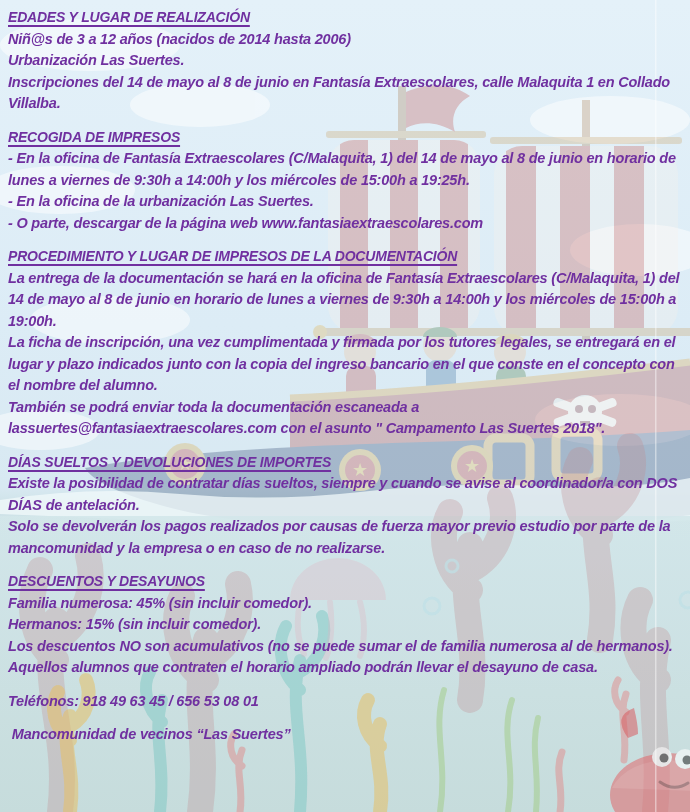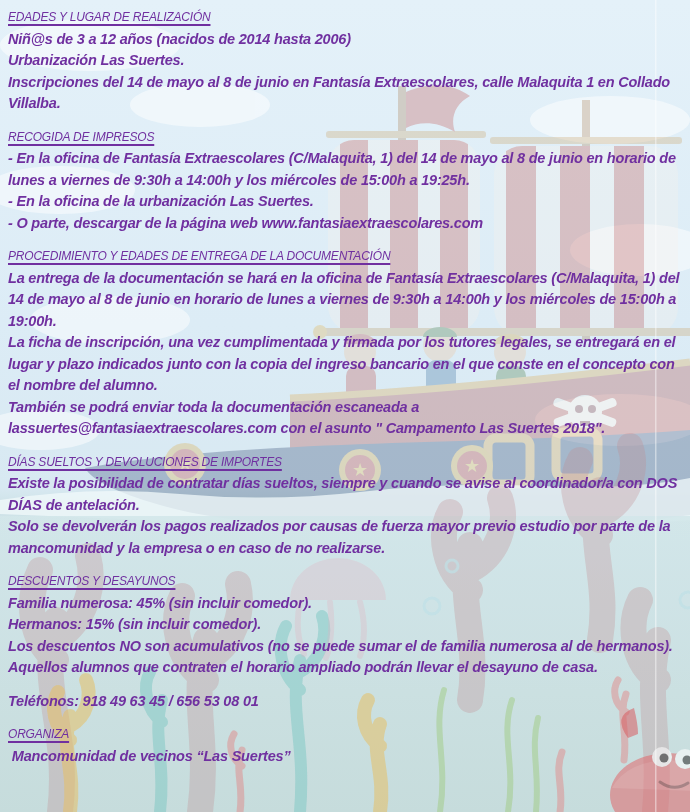--- a/index.html
+++ b/index.html
@@ -11,23 +11,23 @@
   .bg-layer{position:absolute;inset:0;z-index:0;pointer-events:none;}
   .text-layer{
     position:relative;z-index:1;
     padding:7px 2px 0 8px;
     color:#7030a0;
     font-weight:bold;font-style:italic;
     font-size:14.5px;line-height:21.5px;letter-spacing:-0.2px;
   }
   section{margin:0 0 12px 0;}
   h2{
-    margin:0;font-size:12px;line-height:21.5px;
+    margin:0;font-size:14px;line-height:21.5px;
     text-decoration:underline;text-underline-offset:3px;text-decoration-thickness:1.5px;
-    font-weight:normal;font-style:italic;
+    font-weight:bold;font-style:italic;
   }
   p{margin:0;white-space:pre-wrap;}
 </style>
 </head>
 <body>
 
 <div class="bg-layer">
 <svg width="690" height="812" viewBox="0 0 690 812" xmlns="http://www.w3.org/2000/svg">
   <defs>
     <linearGradient id="waterG" x1="0" y1="0" x2="0" y2="1">
@@ -200,21 +200,21 @@
   </section>
 
   <section>
     <h2>RECOGIDA DE IMPRESOS</h2>
     <p>- En la oficina de Fantasía Extraescolares (C/Malaquita, 1) del 14 de mayo al 8 de junio en horario de lunes a viernes de 9:30h a 14:00h y los miércoles de 15:00h a 19:25h.</p>
     <p>- En la oficina de la urbanización Las Suertes.</p>
     <p>- O parte, descargar de la página web www.fantasiaextraescolares.com</p>
   </section>
 
   <section>
-    <h2>PROCEDIMIENTO Y EDADES DE ENTREGA DE LA DOCUMENTACIÓN</h2>
+    <h2>PROCEDIMIENTO Y LUGAR DE IMPRESOS DE LA DOCUMENTACIÓN</h2>
     <p>La entrega de la documentación se hará en la oficina de Fantasía Extraescolares (C/Malaquita, 1) del 14 de mayo al 8 de junio en horario de lunes a viernes de 9:30h a 14:00h y los miércoles de 15:00h a 19:00h.</p>
     <p>La ficha de inscripción, una vez cumplimentada y firmada por los tutores legales, se entregará en el lugar y plazo indicados junto con la copia del ingreso bancario en el que conste en el concepto con el nombre del alumno.</p>
     <p>También se podrá enviar toda la documentación escaneada a lassuertes@fantasiaextraescolares.com con el asunto " Campamento Las Suertes 2018".</p>
   </section>
 
   <section>
     <h2>DÍAS SUELTOS Y DEVOLUCIONES DE IMPORTES</h2>
     <p>Existe la posibilidad de contratar días sueltos, siempre y cuando se avise al coordinador/a con DOS DÍAS de antelación.</p>
     <p>Solo se devolverán los pagos realizados por causas de fuerza mayor previo estudio por parte de la mancomunidad y la empresa o en caso de no realizarse.</p>
   </section>
@@ -225,17 +225,16 @@
     <p>Hermanos: 15% (sin incluir comedor).</p>
     <p>Los descuentos NO son acumulativos (no se puede sumar el de familia numerosa al de hermanos).</p>
     <p>Aquellos alumnos que contraten el horario ampliado podrán llevar el desayuno de casa.</p>
   </section>
 
   <section>
     <p>Teléfonos: 918 49 63 45 / 656 53 08 01</p>
   </section>
 
   <section>
-    <h2>ORGANIZA</h2>
     <p> Mancomunidad de vecinos “Las Suertes”</p>
   </section>
 
 </main>
 
 </body></html>

